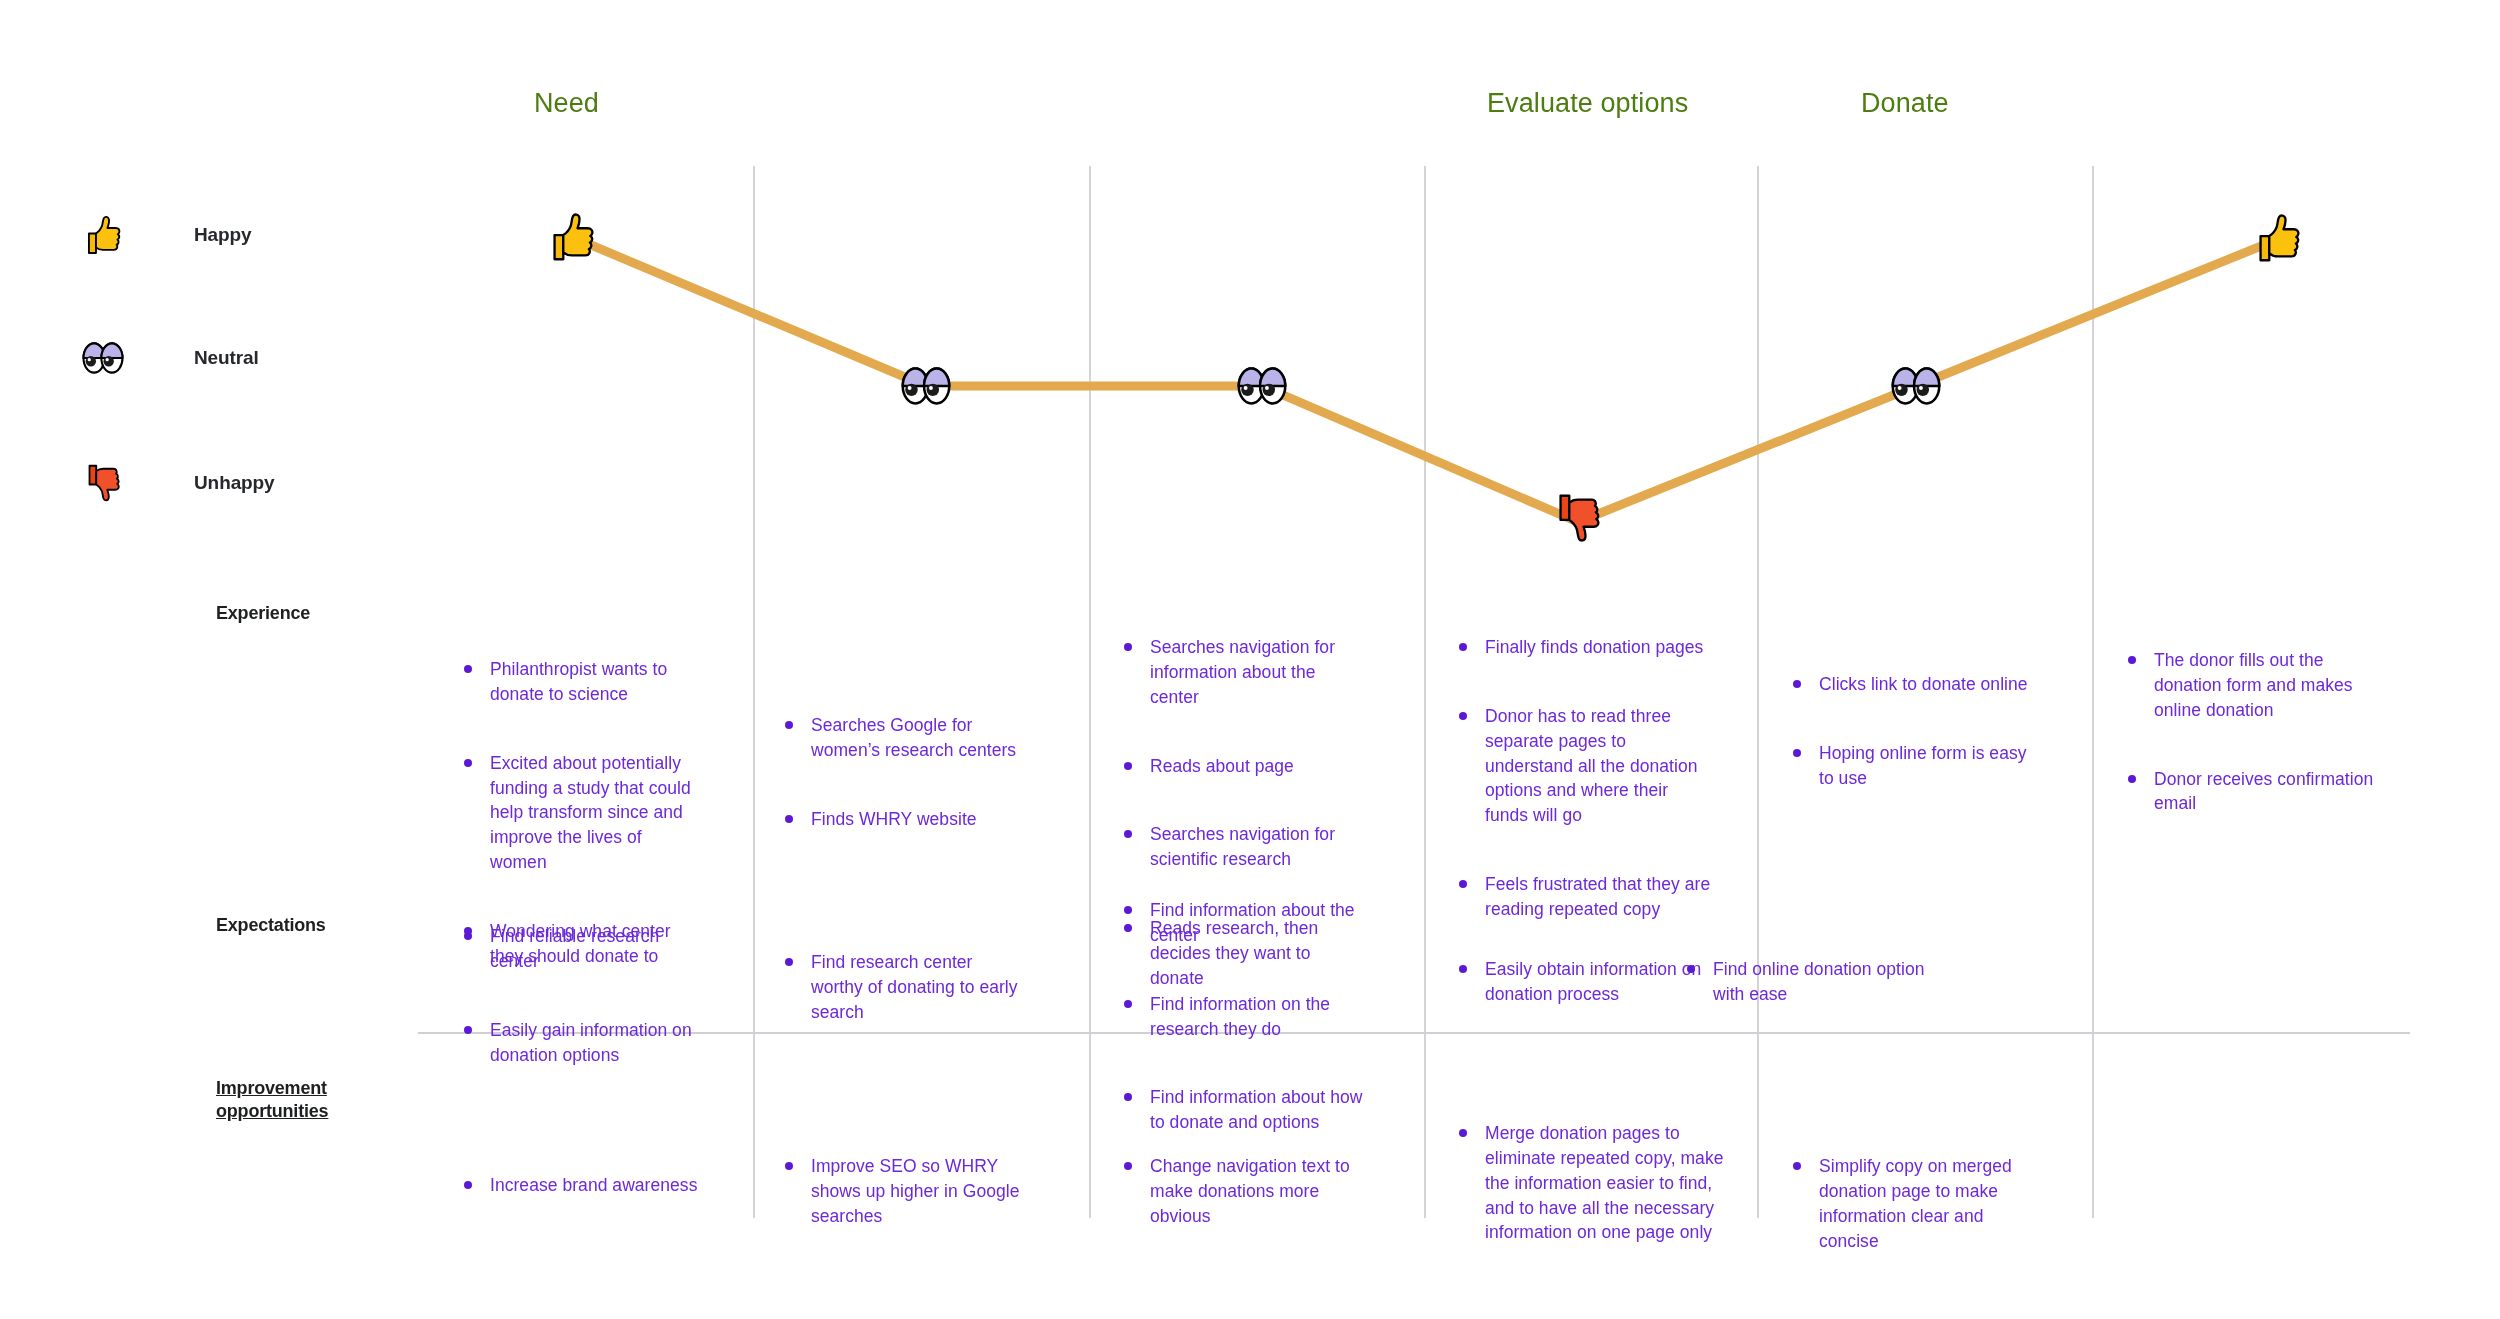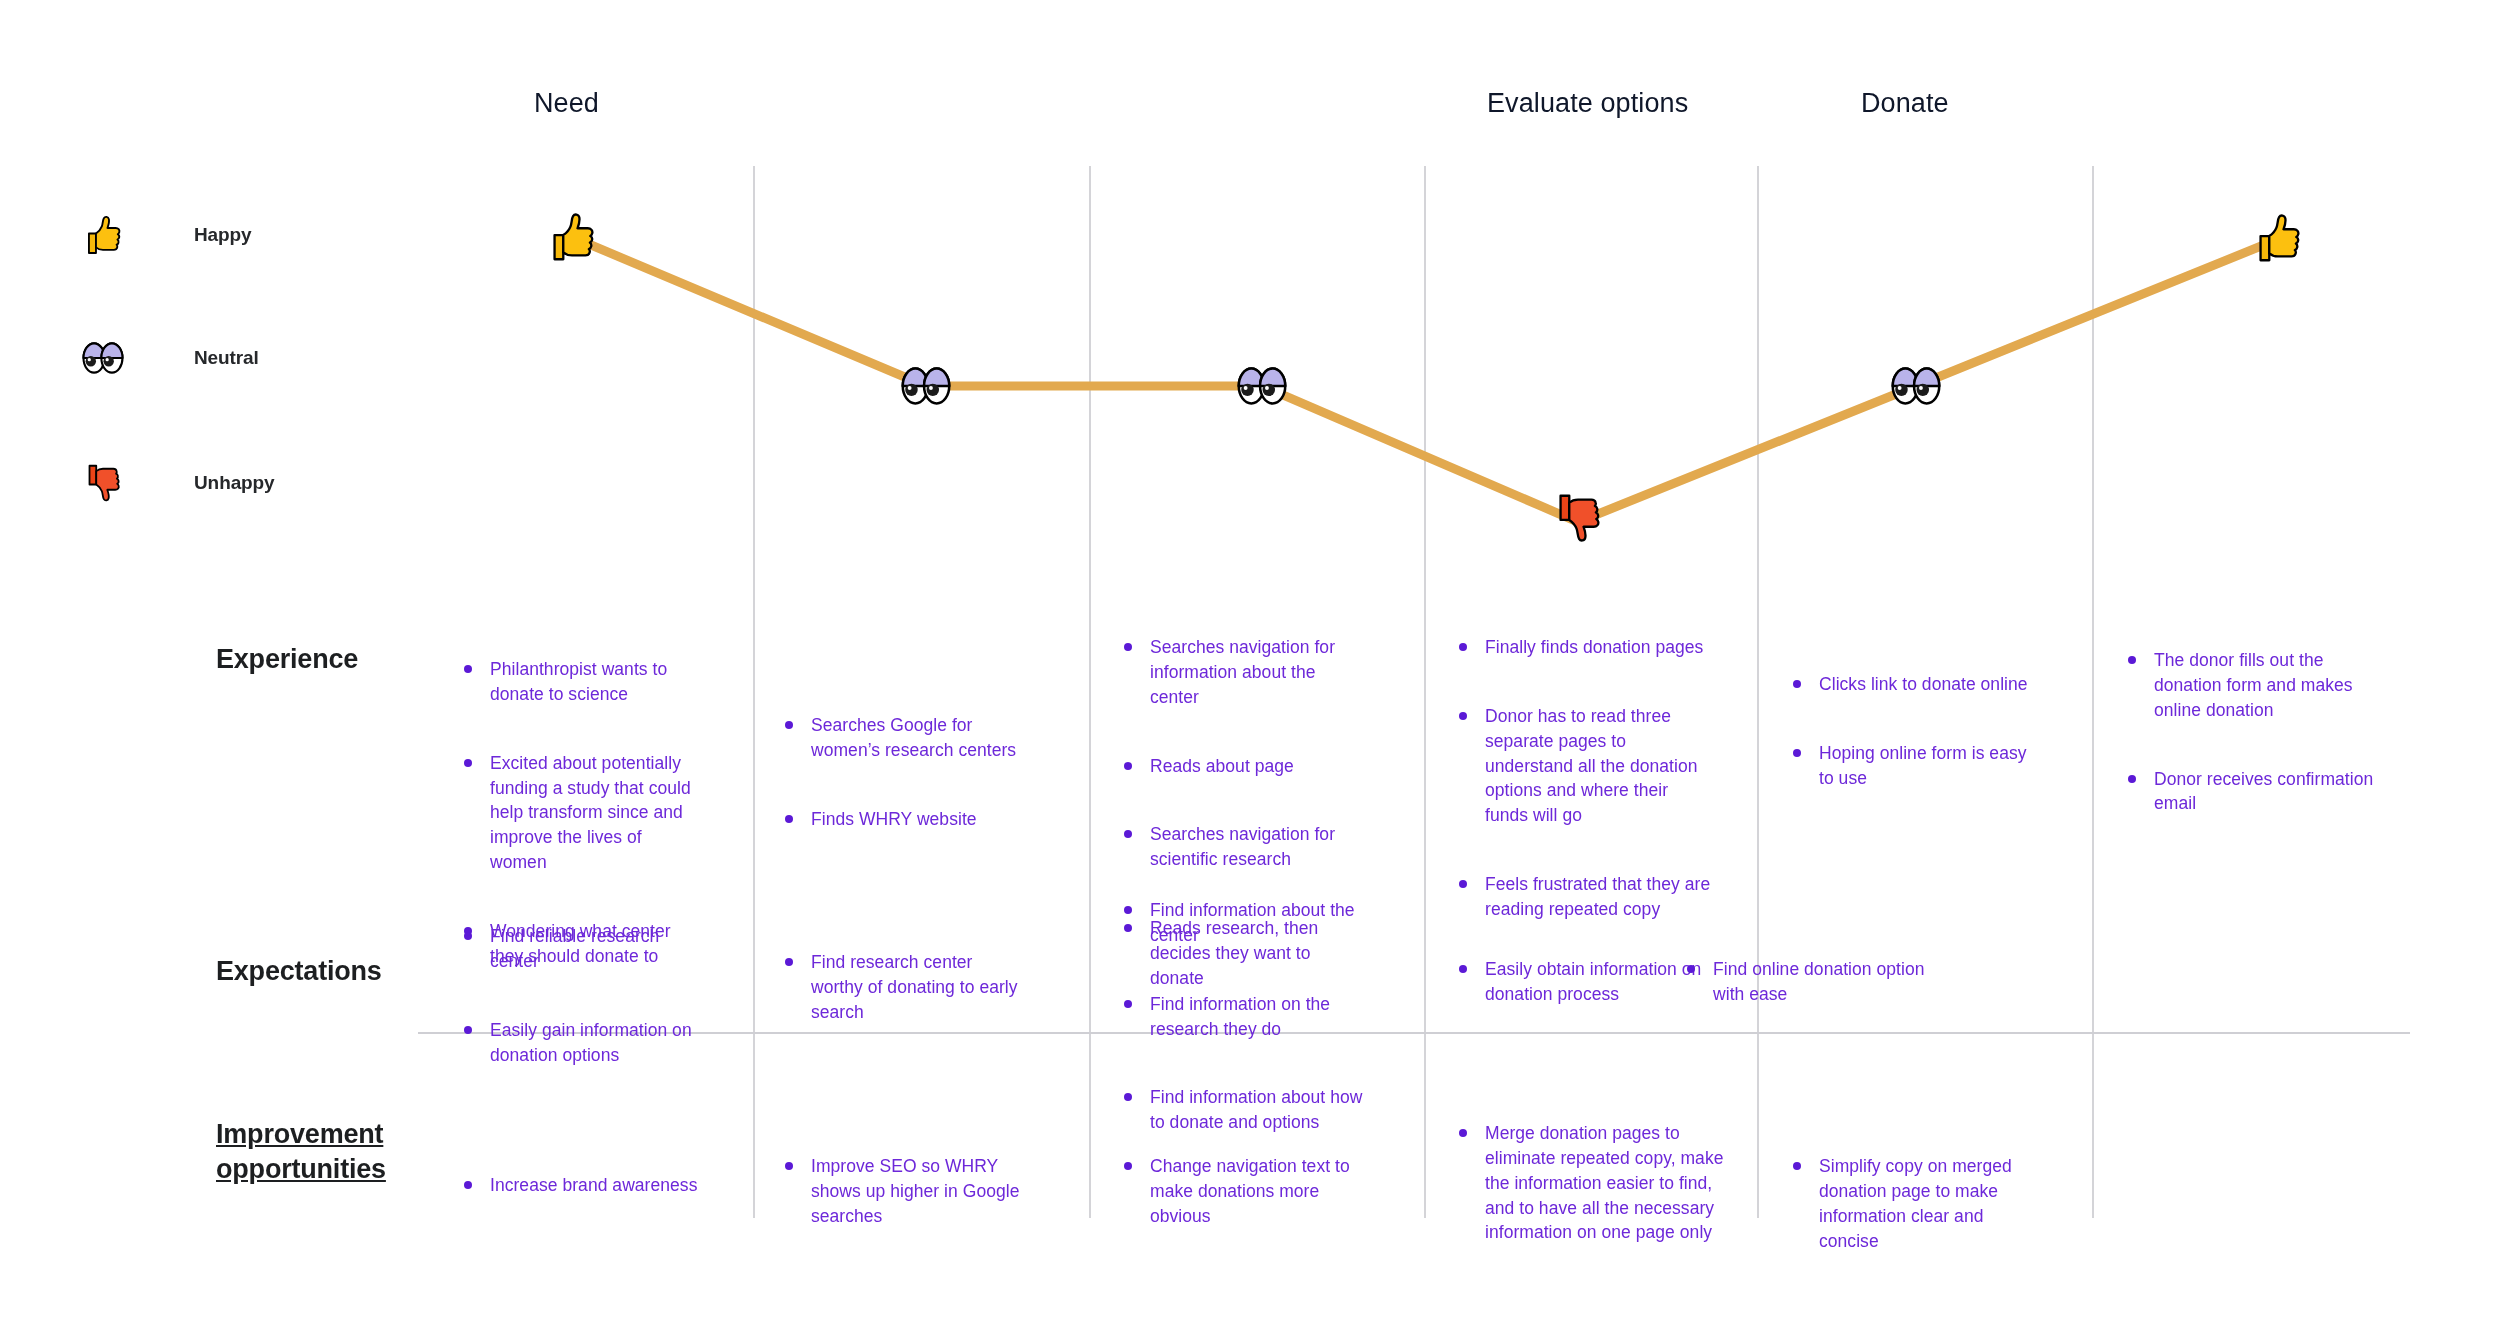--- a/index.html
+++ b/index.html
@@ -35,21 +35,21 @@
     left: 418px;
     width: 1992px;
     top: 1032px;
   }
 
   
   .stage-header {
     position: absolute;
     font-size: 27px;
     font-weight: 400;
-    color: #0f172a;
+    color: #4d7c0f;
     letter-spacing: .1px;
     white-space: nowrap;
     top: 88px;
   }
 
   
   .mood-row {
     position: absolute;
     display: flex;
     align-items: center;
@@ -70,26 +70,25 @@
     font-size: 19px;
     font-weight: 700;
     color: #26282b;
     letter-spacing: -.1px;
     white-space: nowrap;
   }
 
   .section-label {
     position: absolute;
     left: 216px;
-    font-size: 27px;
+    font-size: 18px;
     font-weight: 700;
     color: #1d1f21;
     letter-spacing: -.2px;
     line-height: 1.28;
-    margin-top: 40px;
   }
 
   
   #curve {
     position: absolute;
     left: 0;
     top: 0;
     width: 2500px;
     height: 1319px;
     pointer-events: none;

